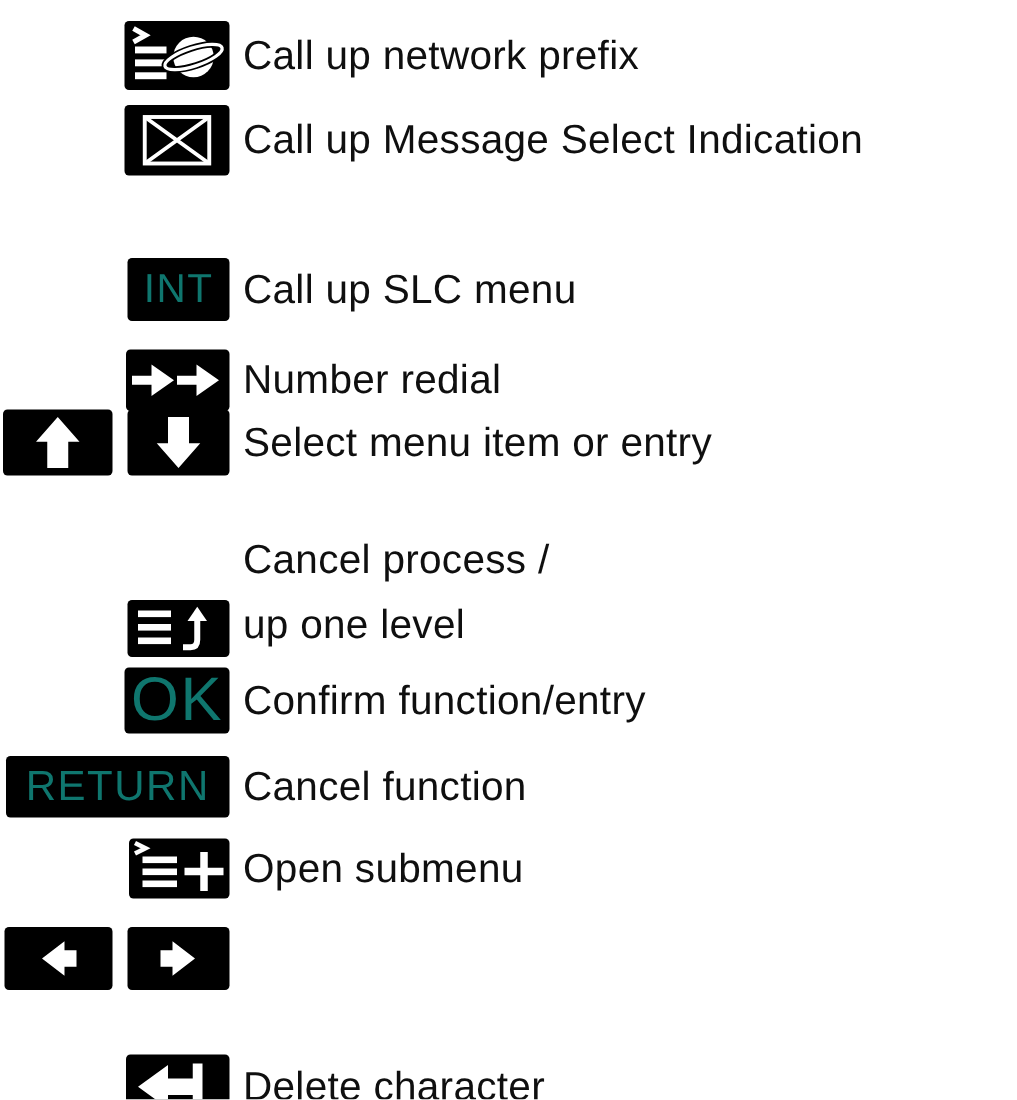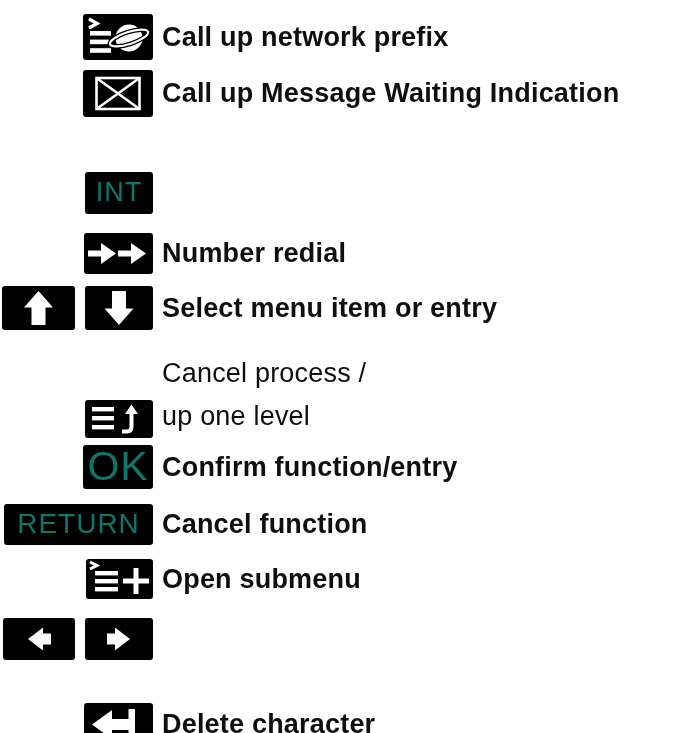--- a/index.html
+++ b/index.html
@@ -16,21 +16,21 @@
   .key{
     background:#000;color:#fff;border-radius:3px;
     display:flex;align-items:center;justify-content:center;
     box-sizing:border-box;flex:0 0 auto;
   }
   .key svg{display:block;}
   .keytext{
     color:#0f766e;font-family:"Liberation Sans","DejaVu Sans",sans-serif;
     letter-spacing:1px;line-height:1;transform:translateY(-1px);
   }
-  .label{margin-left:9px;font-size:27px;letter-spacing:0.2px;white-space:nowrap;font-weight:bold;}
+  .label{margin-left:9px;font-size:27px;letter-spacing:0.2px;white-space:nowrap;}
   .label-two{margin-left:9px;font-size:27px;letter-spacing:0.2px;line-height:43px;white-space:nowrap;}
   .row-top{align-items:flex-end;}
   .row-top .label-two{margin-top:-6px;}
 </style>
 </head>
 <body>
 
 <div class="page">
 
   <div class="row" style="top:14px;height:46px;">
@@ -52,44 +52,45 @@
 
   <div class="row" style="top:70px;height:47px;">
     <div class="keycol">
       <div class="key" style="width:70px;height:47px;">
         <svg width="70" height="47" viewBox="0 0 70 47">
           <rect x="13.5" y="8" width="43" height="31" fill="none" stroke="#fff" stroke-width="2.6"></rect>
           <path d="M13.5,8 L56.5,39 M56.5,8 L13.5,39" fill="none" stroke="#fff" stroke-width="2.6"></path>
         </svg>
       </div>
     </div>
-    <div class="label">Call up Message Waiting Indication</div>
+    <div class="label">Call up Message Select Indication</div>
   </div>
 
   <div class="row" style="top:172px;height:42px;">
     <div class="keycol">
       <div class="key" style="width:68px;height:42px;">
         <span class="keytext" style="font-size:27px;">INT</span>
       </div>
     </div>
+    <div class="label">Call up SLC menu</div>
   </div>
 
   <div class="row" style="top:233px;height:41px;">
     <div class="keycol">
       <div class="key" style="width:69px;height:41px;">
         <svg width="69" height="41" viewBox="0 0 69 41">
           <path d="M4,17.5 h13 v-7.5 l15,10.5 l-15,10.5 v-7.5 h-13 z" fill="#fff"></path>
           <path d="M34,17.5 h13 v-7.5 l15,10.5 l-15,10.5 v-7.5 h-13 z" fill="#fff"></path>
         </svg>
       </div>
     </div>
     <div class="label">Number redial</div>
   </div>
 
-  <div class="row" style="top:286px;height:44px;">
+  <div class="row" style="top:273px;height:44px;">
     <div class="keycol">
       <div class="key" style="width:73px;height:44px;">
         <svg width="73" height="44" viewBox="0 0 73 44">
           <path d="M36.5,5 L51,21.5 H43.5 V39 H29.5 V21.5 H22 Z" fill="#fff"></path>
         </svg>
       </div>
       <div class="key" style="width:68px;height:44px;">
         <svg width="68" height="44" viewBox="0 0 68 44">
           <path d="M34,39 L48.5,22.5 H41 V5 H27 V22.5 H19.5 Z" fill="#fff"></path>
         </svg>

